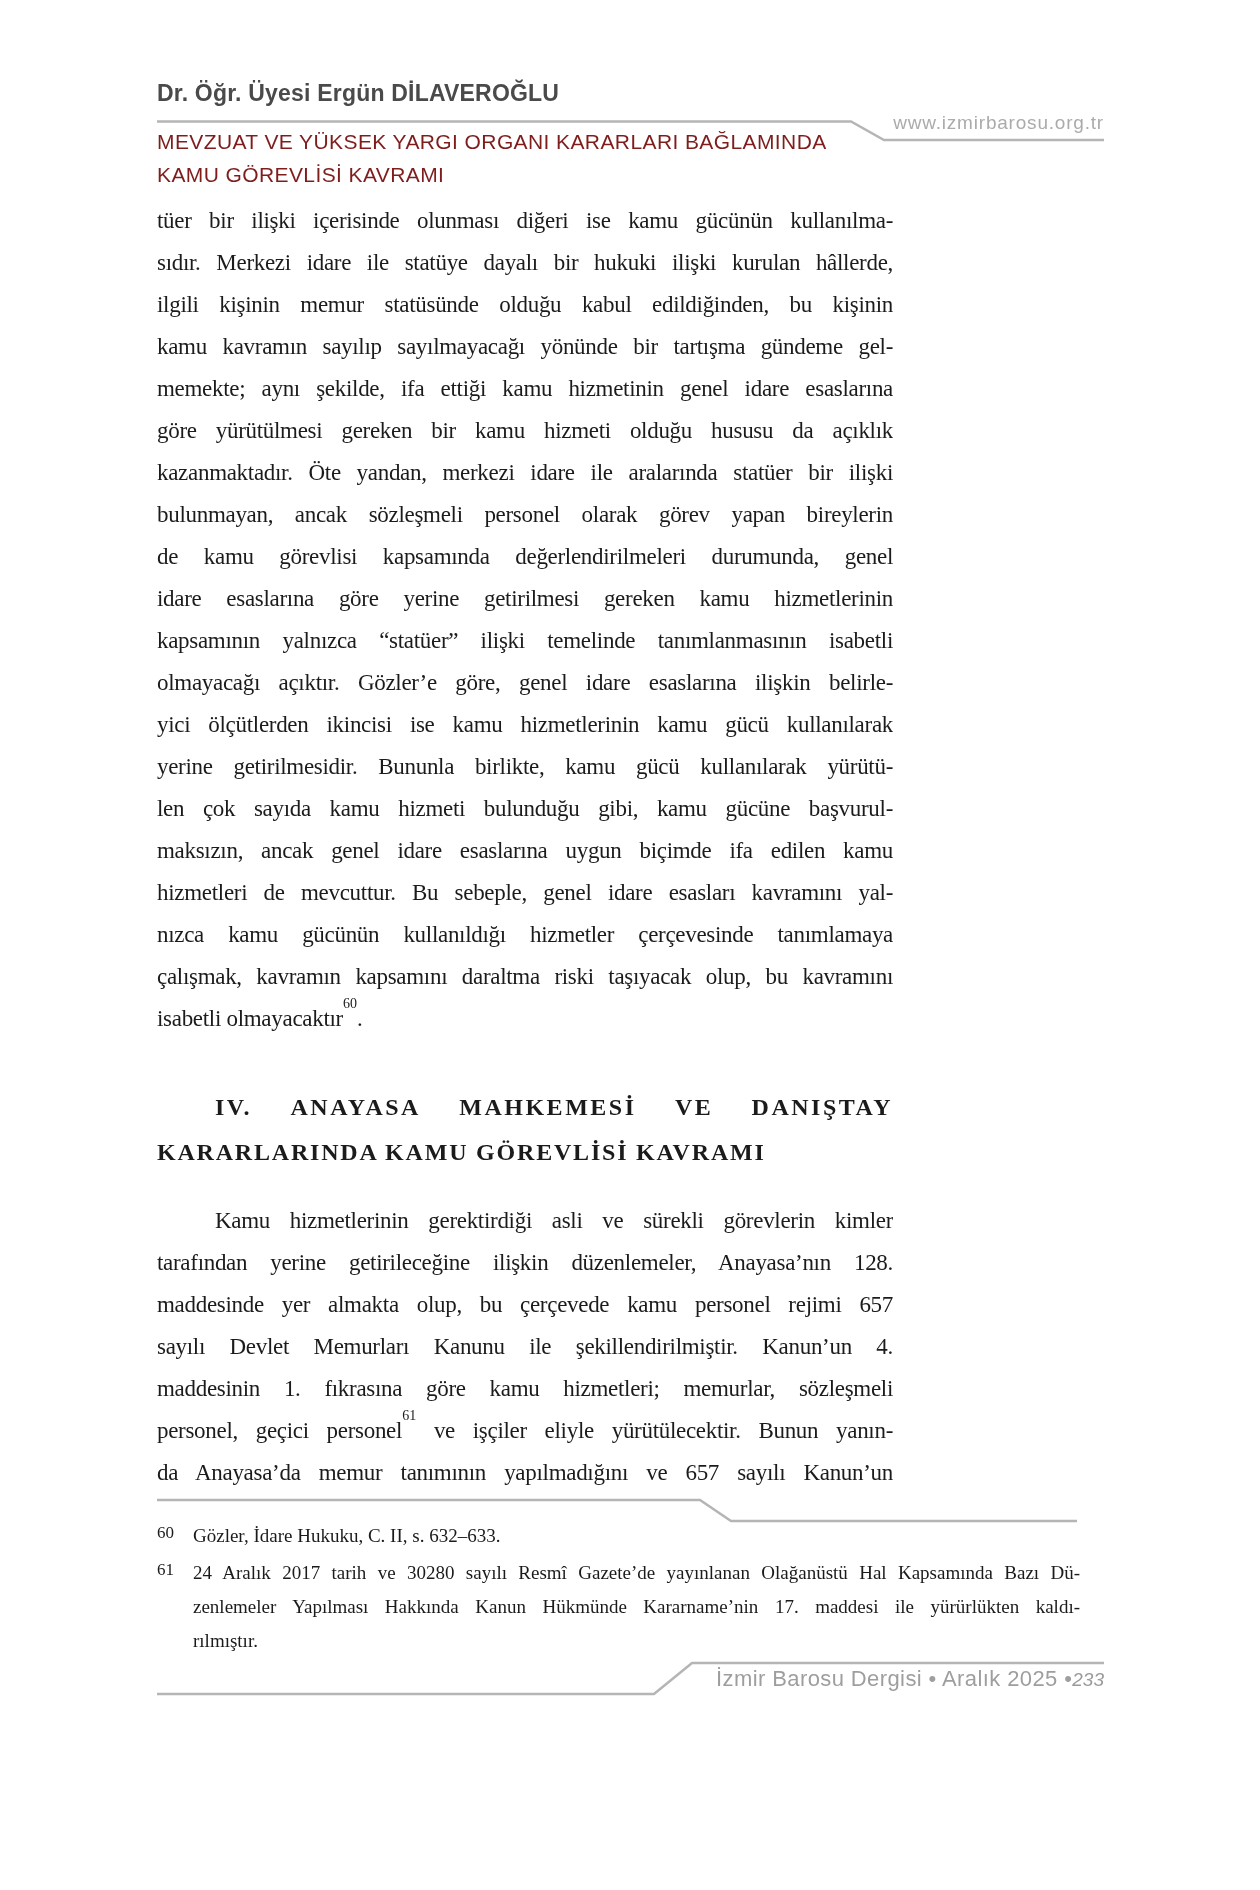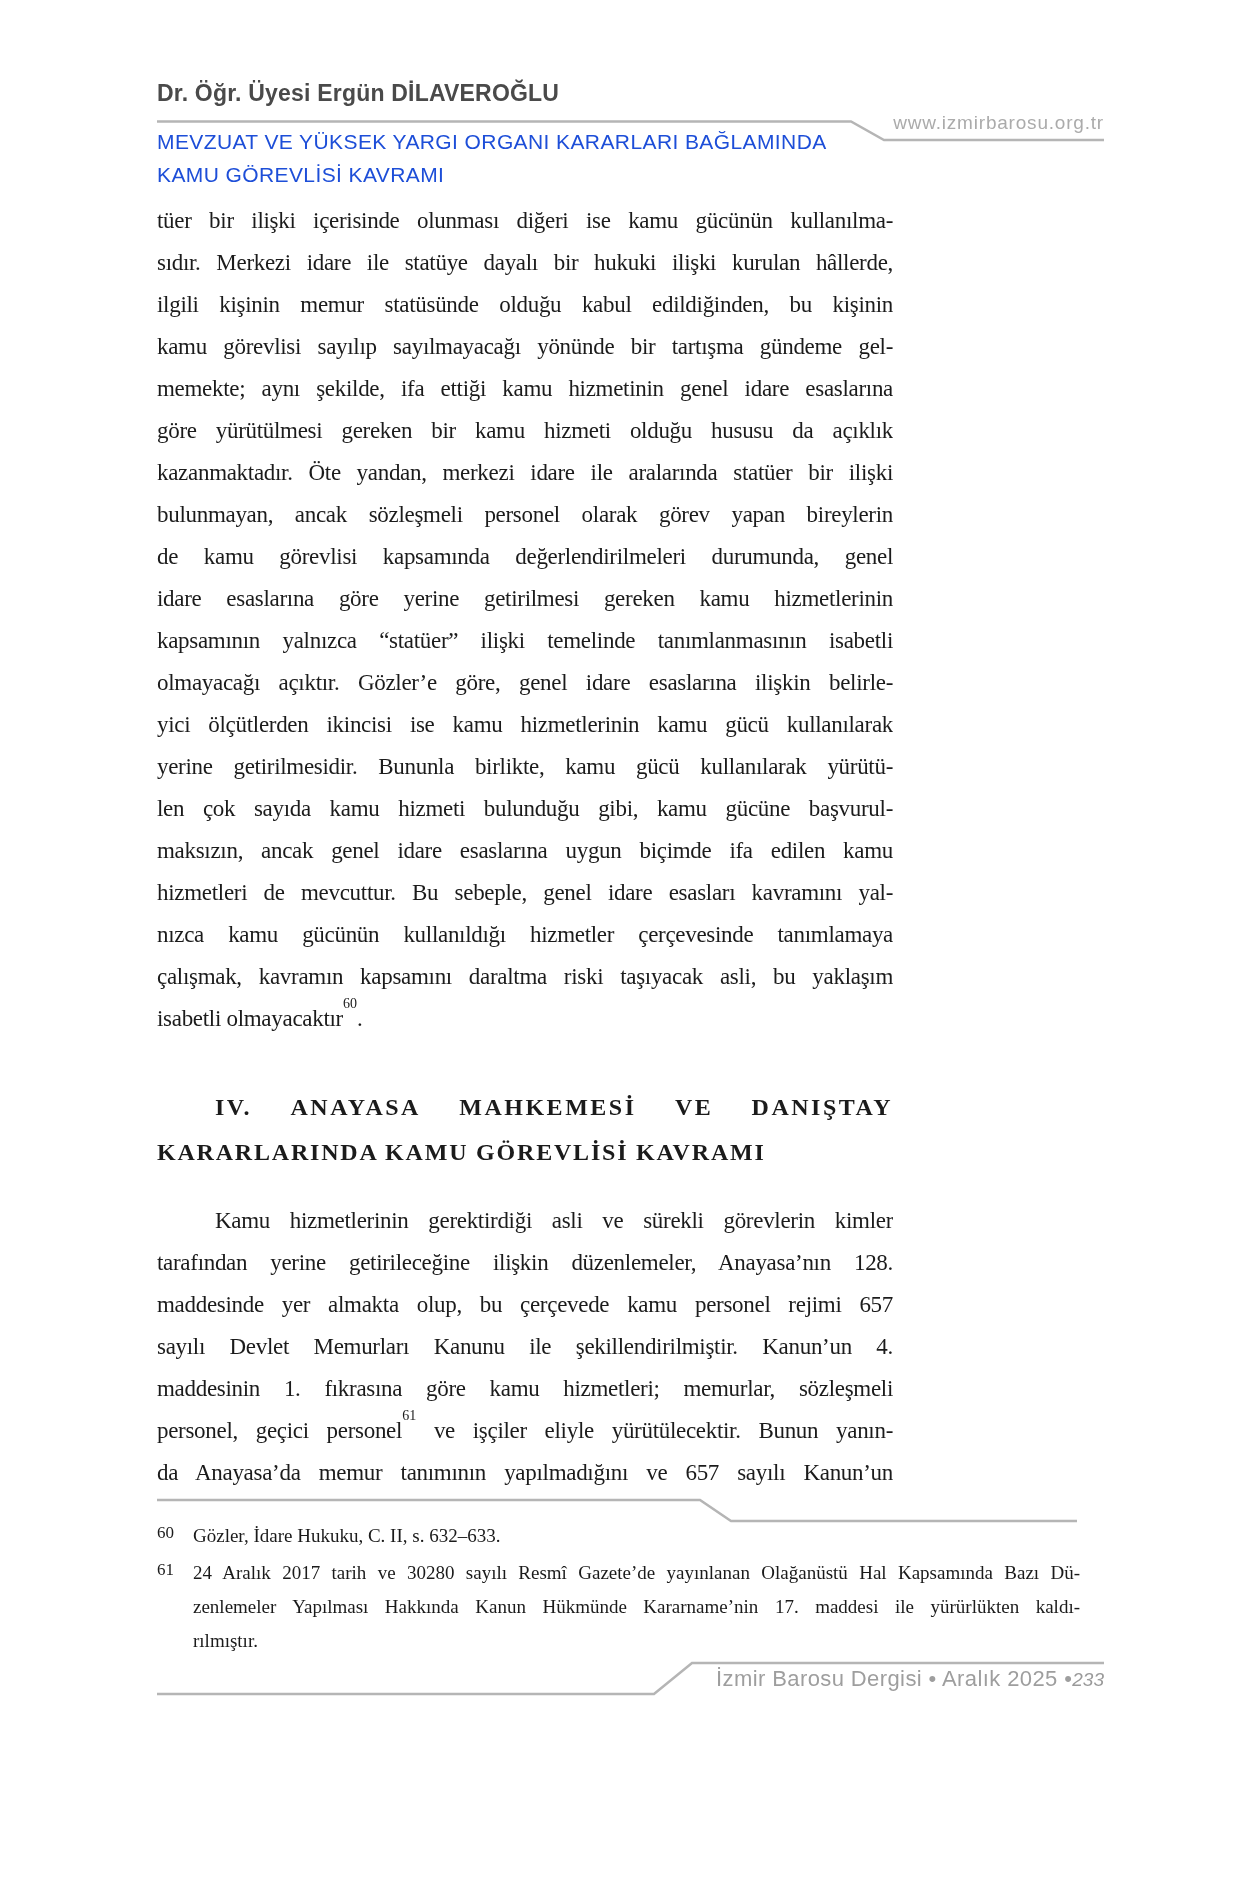--- a/index.html
+++ b/index.html
@@ -11,21 +11,21 @@
 
   
   .author {
     position:absolute; left:157px; top:80px; width:740px;
     font-family:"Liberation Sans", sans-serif; font-weight:bold;
     font-size:23px; color:#4a4a4a; letter-spacing:0.2px;
   }
   .header-title {
     position:absolute; left:157px; top:126px; width:740px;
     font-family:"Liberation Sans", sans-serif; font-size:21px;
-    line-height:32.5px; color:#1d4ed8; letter-spacing:0.4px;
+    line-height:32.5px; color:#7f1d1d; letter-spacing:0.4px;
   }
   .website {
     position:absolute; right:156px; top:112px;
     font-family:"Liberation Sans", sans-serif; font-size:19px;
     color:#ababab; letter-spacing:0.8px;
   }
 
   
   .body-block { position:absolute; left:157px; width:736px; font-size:23px; line-height:42px; letter-spacing:-0.3px; }
   .para1 { top:200px; }
@@ -75,36 +75,36 @@
   <div class="header-title">
     <div>MEVZUAT VE YÜKSEK YARGI ORGANI KARARLARI BAĞLAMINDA</div>
     <div>KAMU GÖREVLİSİ KAVRAMI</div>
   </div>
   <div class="website sans">www.izmirbarosu.org.tr</div>
 
   <div class="body-block para1">
     <div class="line">tüer bir ilişki içerisinde olunması diğeri ise kamu gücünün kullanılma-</div>
     <div class="line">sıdır. Merkezi idare ile statüye dayalı bir hukuki ilişki kurulan hâllerde,</div>
     <div class="line">ilgili kişinin memur statüsünde olduğu kabul edildiğinden, bu kişinin</div>
-    <div class="line">kamu görevlisi sayılıp sayılmayacağı yönünde bir tartışma gündeme gel-</div>
+    <div class="line">kamu kavramın sayılıp sayılmayacağı yönünde bir tartışma gündeme gel-</div>
     <div class="line">memekte; aynı şekilde, ifa ettiği kamu hizmetinin genel idare esaslarına</div>
     <div class="line">göre yürütülmesi gereken bir kamu hizmeti olduğu hususu da açıklık</div>
     <div class="line">kazanmaktadır. Öte yandan, merkezi idare ile aralarında statüer bir ilişki</div>
     <div class="line">bulunmayan, ancak sözleşmeli personel olarak görev yapan bireylerin</div>
     <div class="line">de kamu görevlisi kapsamında değerlendirilmeleri durumunda, genel</div>
     <div class="line">idare esaslarına göre yerine getirilmesi gereken kamu hizmetlerinin</div>
     <div class="line">kapsamının yalnızca “statüer” ilişki temelinde tanımlanmasının isabetli</div>
     <div class="line">olmayacağı açıktır. Gözler’e göre, genel idare esaslarına ilişkin belirle-</div>
     <div class="line">yici ölçütlerden ikincisi ise kamu hizmetlerinin kamu gücü kullanılarak</div>
     <div class="line">yerine getirilmesidir. Bununla birlikte, kamu gücü kullanılarak yürütü-</div>
     <div class="line">len çok sayıda kamu hizmeti bulunduğu gibi, kamu gücüne başvurul-</div>
     <div class="line">maksızın, ancak genel idare esaslarına uygun biçimde ifa edilen kamu</div>
     <div class="line">hizmetleri de mevcuttur. Bu sebeple, genel idare esasları kavramını yal-</div>
     <div class="line">nızca kamu gücünün kullanıldığı hizmetler çerçevesinde tanımlamaya</div>
-    <div class="line">çalışmak, kavramın kapsamını daraltma riski taşıyacak asli, bu yaklaşım</div>
+    <div class="line">çalışmak, kavramın kapsamını daraltma riski taşıyacak olup, bu kavramını</div>
     <div class="line lastline">
       <span>isabetli olmayacaktır</span><sup class="fnref">60</sup><span>.</span>
     </div>
   </div>
 
   <div class="heading">
     <div class="heading-line1">
       <span>IV.</span>
       <span>ANAYASA</span>
       <span>MAHKEMESİ</span>

